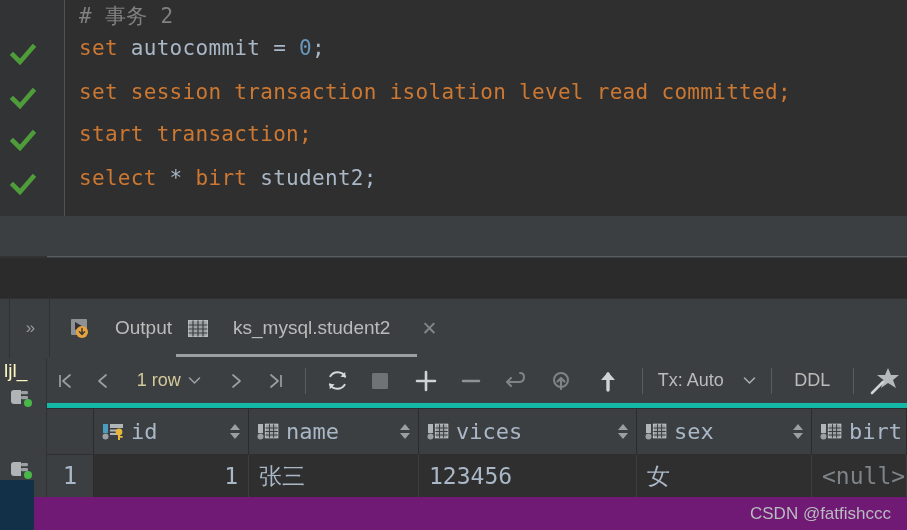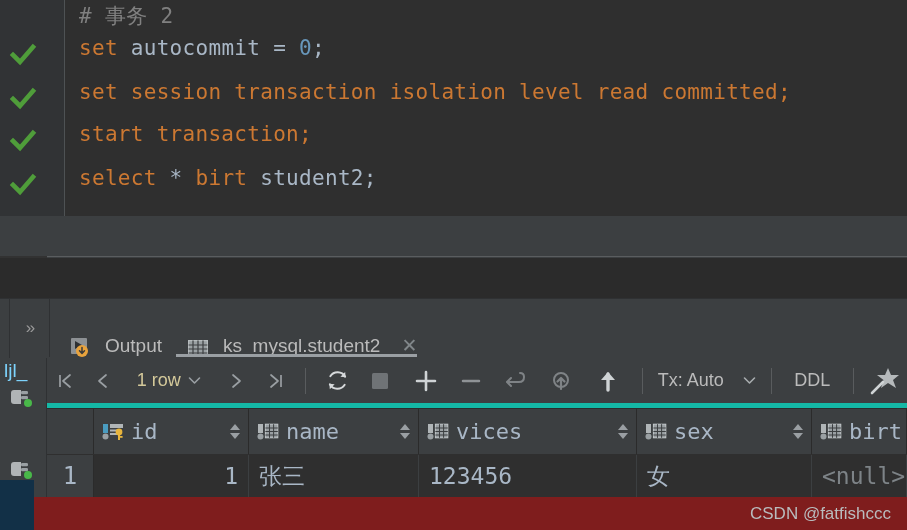--- a/index.html
+++ b/index.html
@@ -92,21 +92,21 @@
     background: #3c3f41; border-right: 1px solid #2f3133;
   }
   .chev-box {
     position: absolute; left: 11px; top: 299px; width: 39px; height: 58px;
     border-right: 1px solid #2f3133;
     display: flex; align-items: center; justify-content: center;
     color: #9a9a9a; font-size: 17px; letter-spacing: -1px;
   }
   .tab {
     position: absolute; top: 299px; height: 58px;
-    display: flex; align-items: flex-end; gap: 15px;
+    display: flex; align-items: center; gap: 25px;
     padding: 0 12px; cursor: default;
   }
   .tab-label {
     font-size: 19px; color: #bbbbbb;
     font-family: "Liberation Sans", sans-serif;
   }
   .tab-active-underline {
     position: absolute; top: 354px; height: 3px; background: #9a9fa3;
   }
   .tab-close {
@@ -139,21 +139,21 @@
     font-family: "Liberation Sans", sans-serif;
   }
 
   
   .leftstrip {
     position: absolute; left: 0; top: 358px; width: 47px; height: 146px;
     background: #3c3f41; border-right: 1px solid #2f3133;
   }
   .vert-label {
     position: absolute; left: 4px; top: 2px;
-    font-size: 19px; color: #7dd3fc;
+    font-size: 19px; color: #fef9c3;
     font-family: "Liberation Sans", sans-serif;
     white-space: nowrap;
   }
   .plug { position: absolute; left: 8px; width: 26px; height: 22px; }
 
   
   .grid {
     position: absolute; left: 47px; top: 409px; width: 860px; height: 88px;
     background: #2f2f2f;
   }
@@ -205,21 +205,21 @@
     font-size: 23px; color: #a9b7c6;
     font-family: "DejaVu Sans Mono", monospace;
     white-space: nowrap; overflow: hidden;
   }
   .dcell.num { justify-content: flex-end; }
   .dcell.null { color: #7d8387; }
 
   
   .statusbar {
     position: absolute; left: 0; top: 497px; width: 907px; height: 33px;
-    background: #7f1d1d;
+    background: #701a75;
   }
   .watermark {
     position: absolute; right: 16px; top: 7px;
     font-size: 17px; color: #b9bcbe;
     font-family: "Liberation Sans", sans-serif;
   }
   .blue-left-col {
     position: absolute; left: 0; top: 480px; width: 34px; height: 50px;
     background: #123047;
   }

